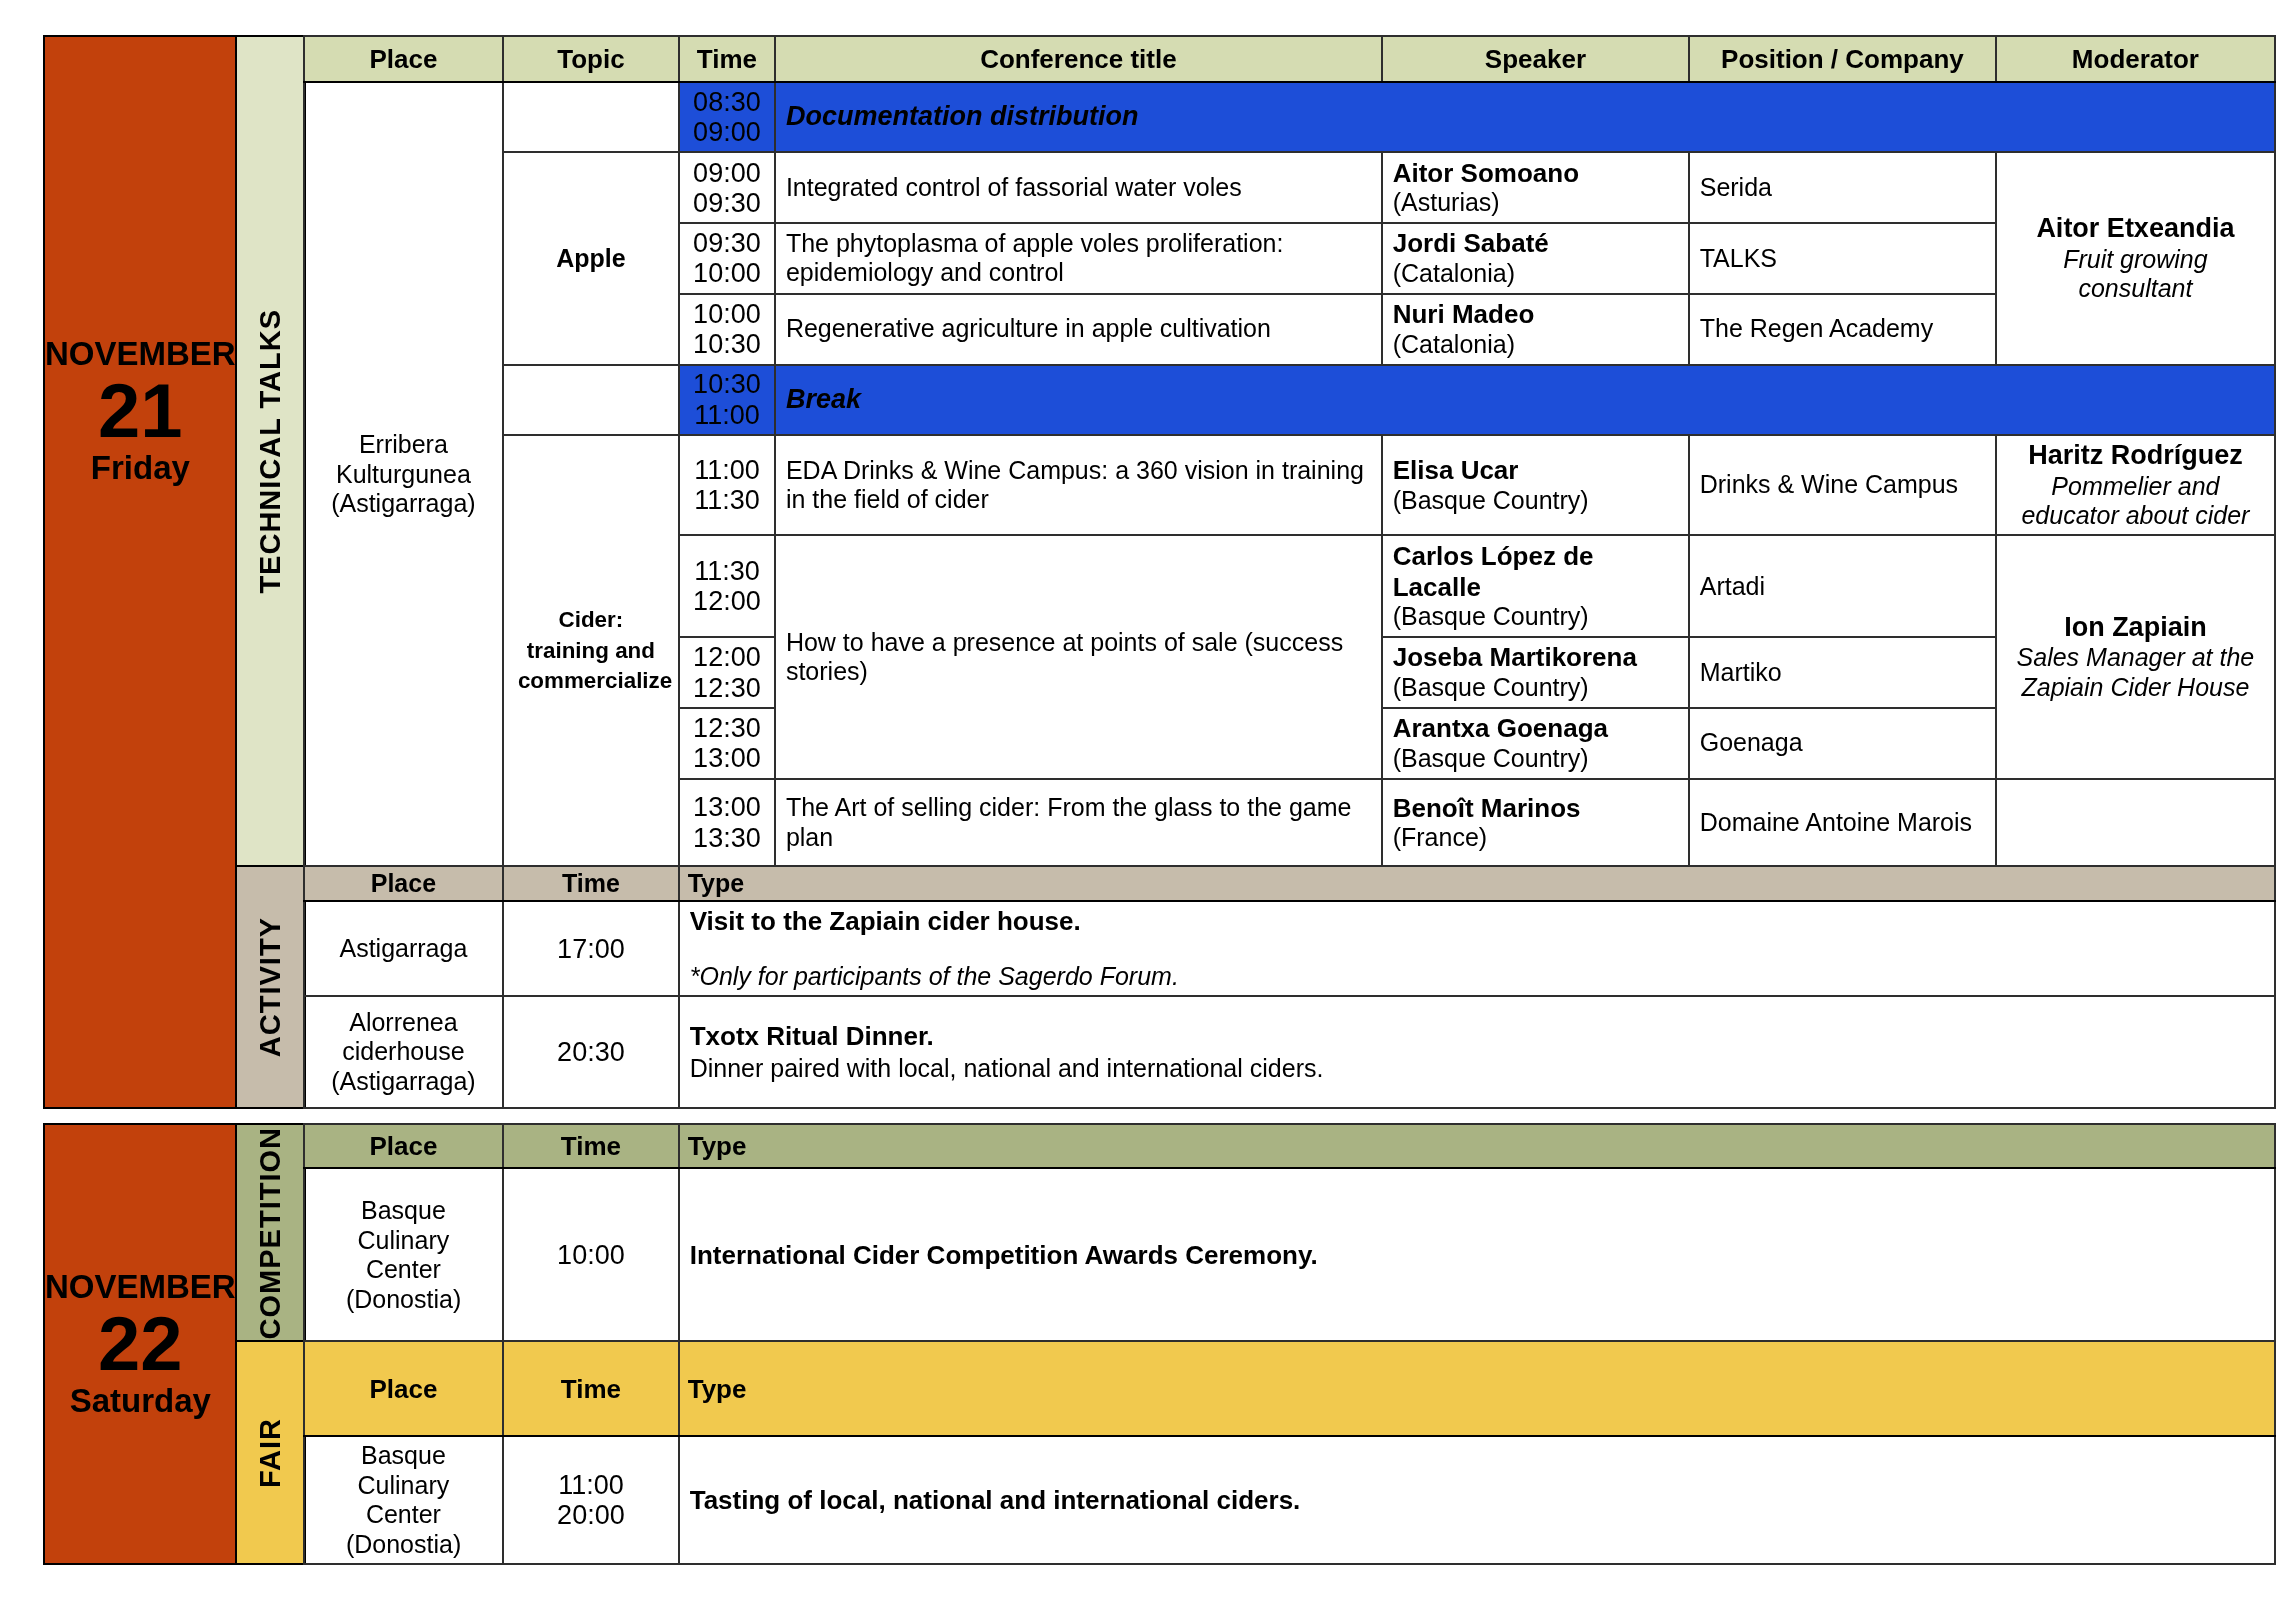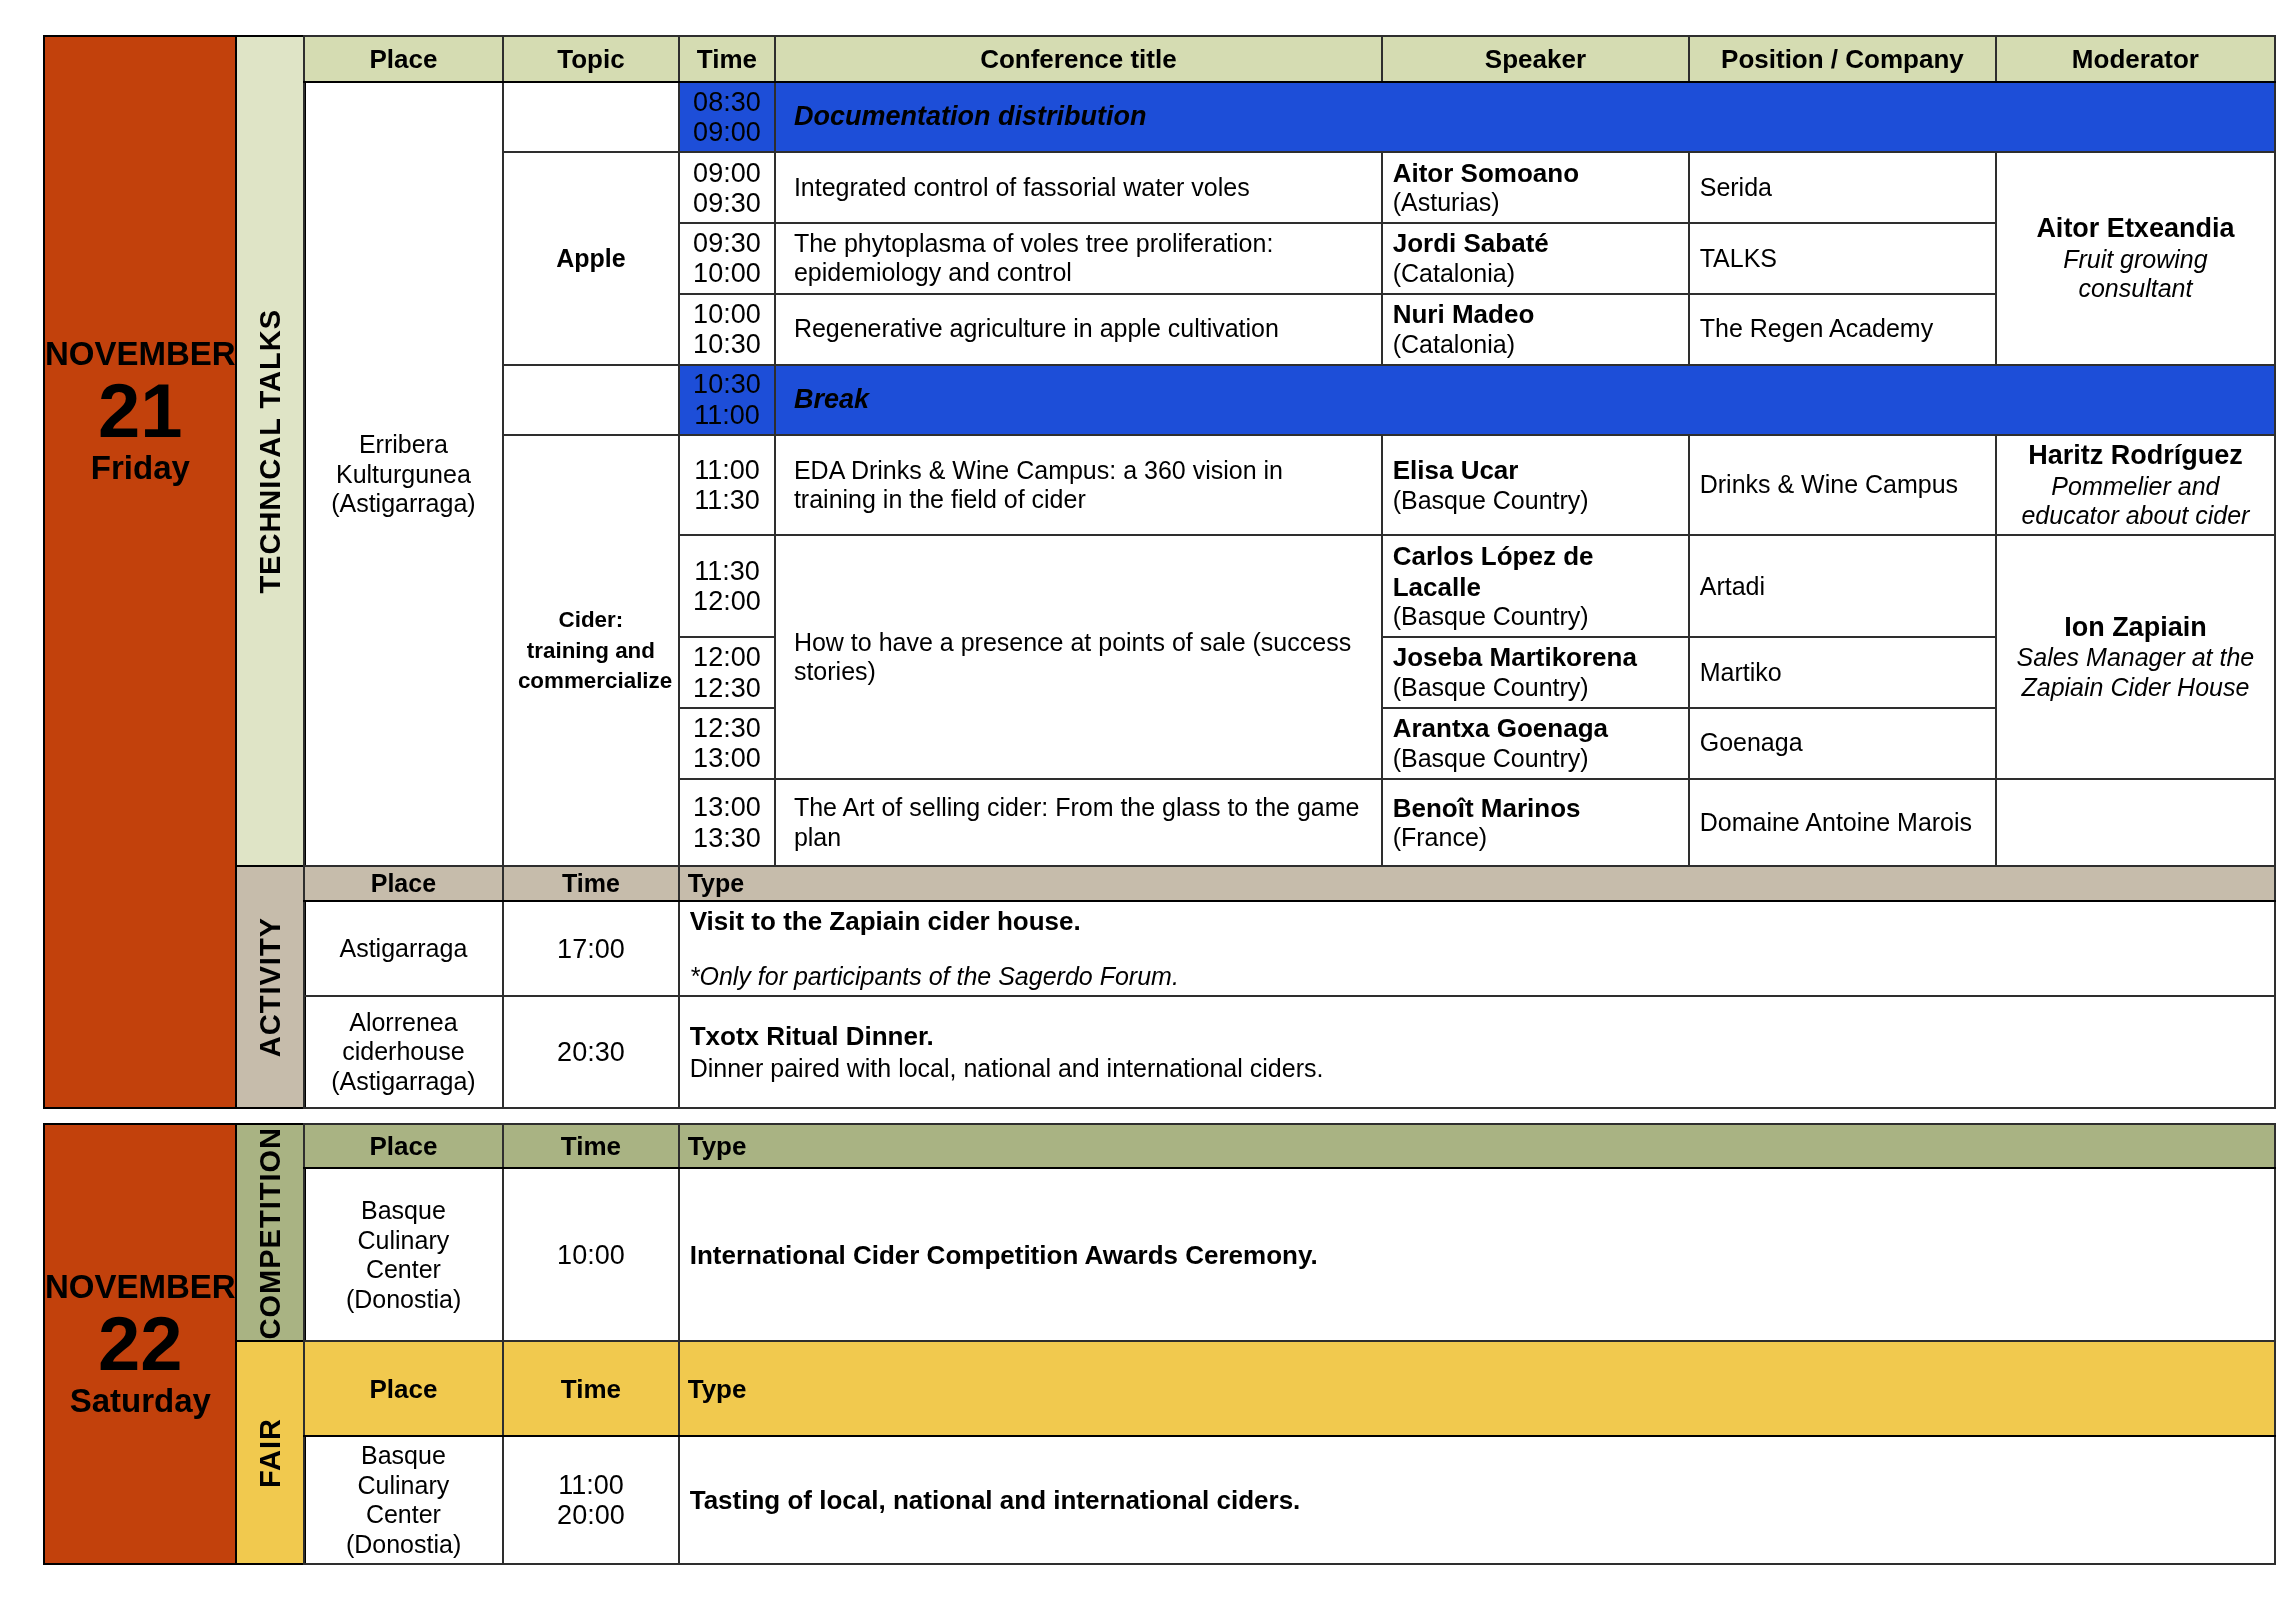--- a/index.html
+++ b/index.html
@@ -46,21 +46,21 @@
   th.left, td.left{text-align:left;}
 
   .hl{background:#1d4ed8;}           
   .gt{border-top-color:#858585;}     
 
   .time{ text-align:center;font-size:27px;line-height:1.12;padding:3.9px 2px;}
   .place-cell{text-align:center;}
   .place-narrow{max-width:115px;margin:0 auto;}
   .topic-cell{text-align:center;font-weight:bold;border-radius:25px;}
   .topic-small{font-size:22.4px;max-width:146px;margin:0 auto;line-height:1.35;}
-  .row-title{text-align:left;padding-left:18px;}
+  .row-title{text-align:left;padding-left:10px;}
   .banner{font-weight:bold;font-style:italic;font-size:27px;}
   .spk-name{font-weight:bold;font-size:26px;}
   .mod{text-align:center;}
   .mod-name{font-weight:bold;font-size:27px;}
   .mod-role{font-style:italic;font-size:25px;}
   .type-title{font-weight:bold;font-size:26px;}
   .type-note-italic{font-style:italic;margin-top:25px;}
   .type-note{margin-top:2px;}
 
   
@@ -139,21 +139,21 @@
               <div class="mod-name">Aitor Etxeandia</div>
               <div class="mod-role">Fruit growing consultant</div>
             </td>
           </tr>
 
           <tr class="trh-b">
             <td class="time gt">
               <div>09:30</div>
               <div>10:00</div>
             </td>
-            <td class="row-title gt">The phytoplasma of voles tree proliferation: epidemiology and control</td>
+            <td class="row-title gt">The phytoplasma of apple voles proliferation: epidemiology and control</td>
             <td class="left gt">
               <div class="spk-name">Jordi Sabaté</div>
               <div>(Catalonia)</div>
             </td>
             <td class="left gt">TALKS</td>
           </tr>
 
           <tr class="trh-a">
             <td class="time gt">
               <div>10:00</div>

